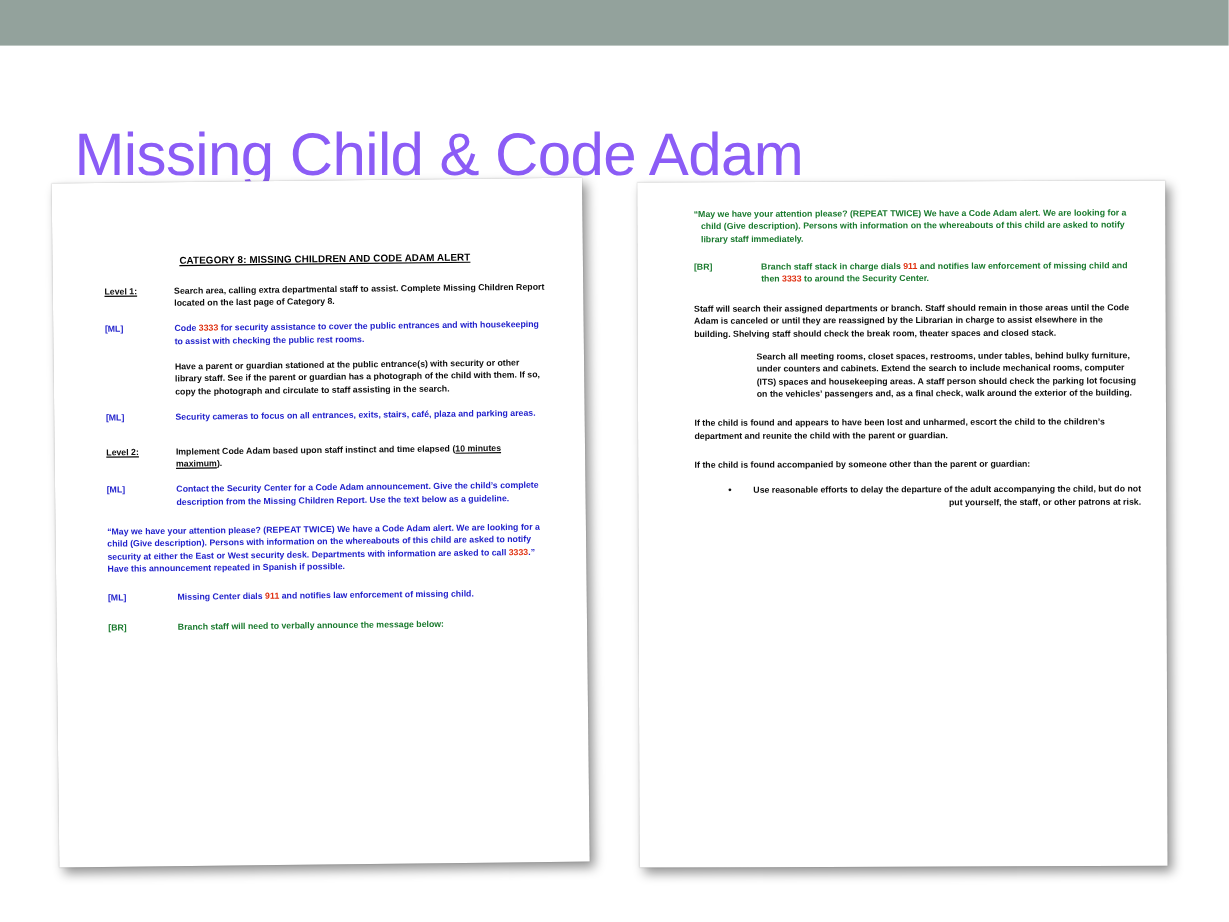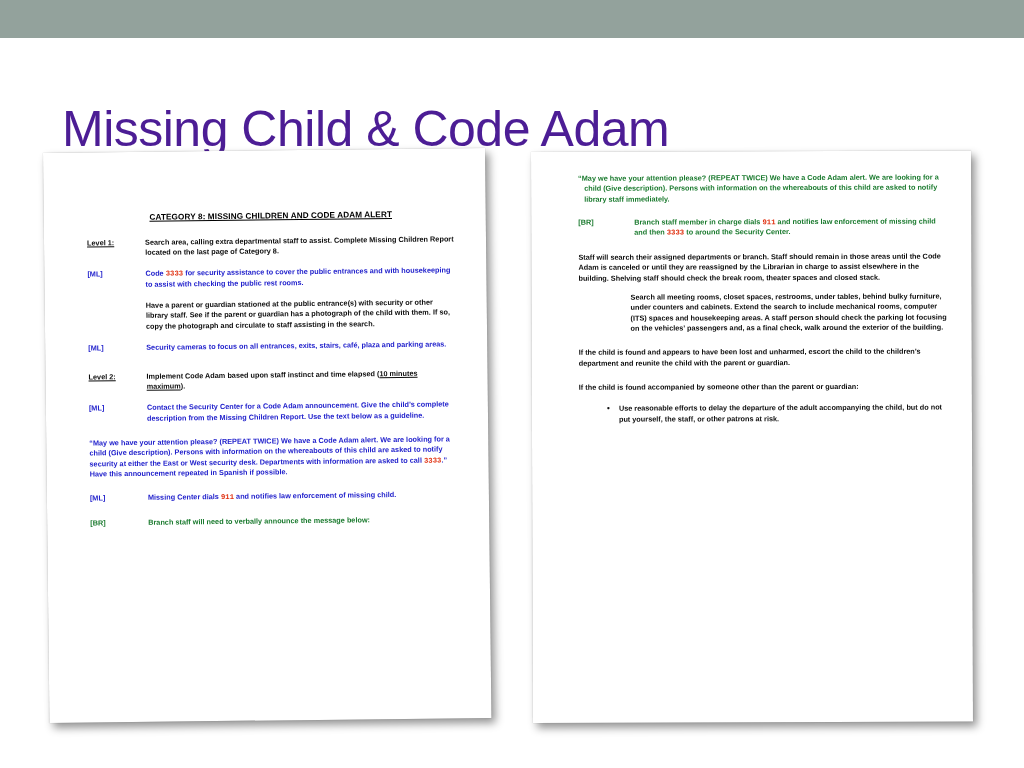--- a/index.html
+++ b/index.html
@@ -26,21 +26,21 @@
     background: #93a29c;
   }
 
   
   .slide-title {
     position: absolute;
     left: 62px;
     top: 68px;
     font-size: 50px;
     font-weight: 400;
-    color: #4c1d95;
+    color: #8b5cf6;
     letter-spacing: -0.5px;
     line-height: 1.1;
     white-space: nowrap;
   }
 
   
   .sheet {
     position: absolute;
     background: #ffffff;
     box-shadow: 4px 5px 9px rgba(0,0,0,0.42), 0 0 1px rgba(0,0,0,0.35);
@@ -129,33 +129,34 @@
   .para.tight { margin-bottom: 9px; }
   .para.indent-sub {
     margin-left: 52px;
     margin-bottom: 11px;
   }
 
   
   .c-black { color: #0d0d0d; }
   .c-blue  { color: #2222cc; }
   .c-green { color: #1a7a2e; }
-  .c-red   { color: #e03010; font-family: Liberation Mono, monospace; }
+  .c-red   { color: #e03010; }
   .u { text-decoration: underline; }
 
   
   .bullets {
     margin: 0 0 11px 0;
     padding-left: 30px;
     list-style: none;
   }
   .bullets li {
     position: relative;
     margin-bottom: 2px;
     padding-left: 10px;
+    text-align: right;
   }
   .bullets li::before {
     content: "\2022";
     position: absolute;
     left: -2px;
     top: -1px;
     font-size: 8px;
   }
 </style>
 </head>
@@ -215,21 +216,21 @@
 </div>
 
 <div class="sheet sheet-right">
   <div class="sheet-inner">
     <div class="doc doc-right">
 
       <div class="para c-green" style="margin-left:6px; text-indent:-6px;">“May we have your attention please? (REPEAT TWICE) We have a Code Adam alert.  We are looking for a child (Give description).  Persons with information on the whereabouts of this child are asked to notify library staff immediately.</div>
 
       <div class="row row-right" style="margin-top:13px">
         <div class="row-label c-green">[BR]</div>
-        <div class="row-body c-green"><span>Branch staff member in charge dials </span><span class="c-red">911</span><span> and notifies law enforcement of missing child and then </span><span class="c-red">3333</span><span> to around the Security Center.</span></div>
+        <div class="row-body c-green"><span>Branch staff stack in charge dials </span><span class="c-red">911</span><span> and notifies law enforcement of missing child and then </span><span class="c-red">3333</span><span> to around the Security Center.</span></div>
       </div>
 
       <div class="para tight c-black" style="margin-top:14px">Staff will search their assigned departments or branch.  Staff should remain in those areas until the Code Adam is canceled or until they are reassigned by the Librarian in charge to assist elsewhere in the building.  Shelving staff should check the break room, theater spaces and closed stack.</div>
 
       <div class="para indent-sub c-black">Search all meeting rooms, closet spaces, restrooms, under tables, behind bulky furniture, under counters and cabinets. Extend the search to include mechanical rooms, computer (ITS) spaces and housekeeping areas.  A staff person should check the parking lot focusing on the vehicles’ passengers and, as a final check, walk around the exterior of the building.</div>
 
       <div class="para c-black" style="margin-top:14px">If the child is found and appears to have been lost and unharmed, escort the child to the children’s department and reunite the child with the parent or guardian.</div>
 
       <div class="para c-black" style="margin-top:14px">If the child is found accompanied by someone other than the parent or guardian:</div>
 

